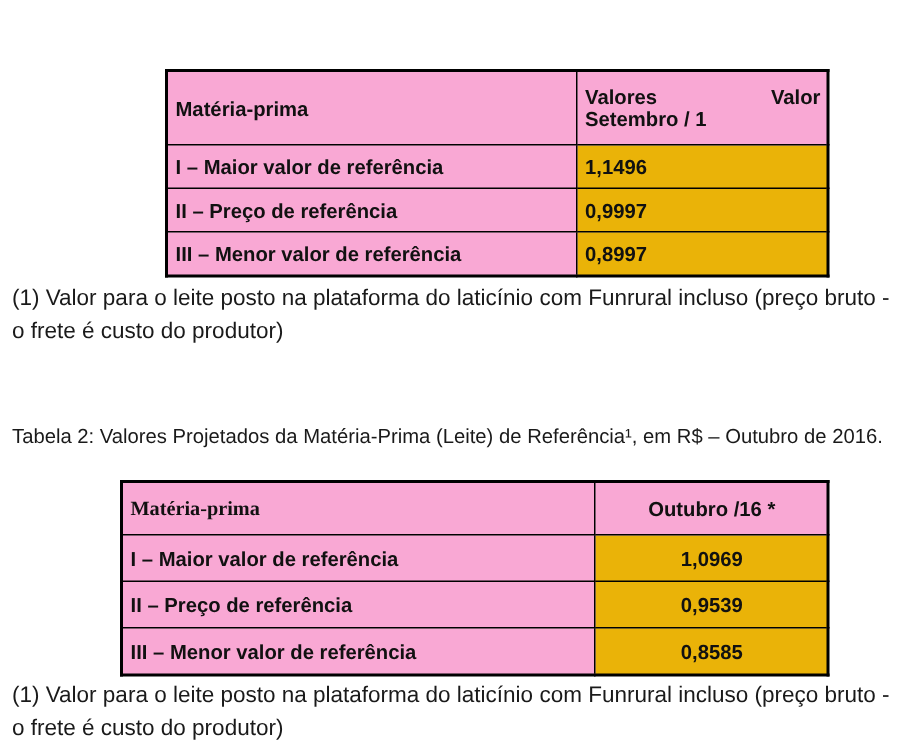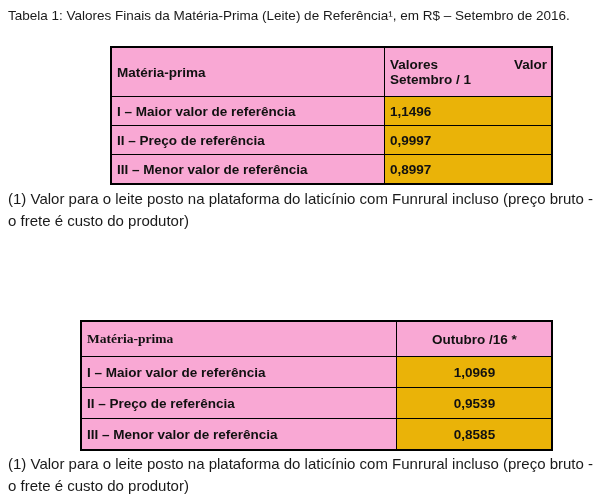--- a/index.html
+++ b/index.html
@@ -29,21 +29,20 @@
   .title1{top:8px;}
   .title2{top:283px;}
   .fn1{top:188px;}
   .fn2{top:453px;}
 </style>
 </head>
 <body>
 
 <div class="page">
 
-  <div class="doc-title title1">Tabela 1: Valores Finais da Matéria-Prima (Leite) de Referência¹, em R$ – Setembro de 2016.</div>
 
   <table class="ref t1">
     <tbody>
         <tr class="hdr">
       <td class="c1 cell-green">Matéria-prima</td>
       <td class="c2 cell-green hdr1-right">
         <div class="hdr-line1">
           <span>Valores</span>
           <span>Valor</span>
         </div>
@@ -60,20 +59,21 @@
     </tr>
     <tr>
       <td class="c1 cell-green">III – Menor valor de referência</td>
       <td class="c2 cell-yellow">0,8997</td>
     </tr>
   </tbody>
     </table>
 
   <div class="footnote fn1">(1) Valor para o leite posto na plataforma do laticínio com Funrural incluso (preço bruto - o frete é custo do produtor)</div>
 
+  <div class="doc-title title2">Tabela 2: Valores Projetados da Matéria-Prima (Leite) de Referência¹, em R$ – Outubro de 2016.</div>
 
   <table class="ref t2">
     <tbody>
         <tr class="hdr">
       <td class="c1 cell-green serif-head">Matéria-prima</td>
       <td class="c2 cell-green">Outubro /16 *</td>
     </tr>
     <tr>
       <td class="c1 cell-green">I – Maior valor de referência</td>
       <td class="c2 cell-yellow">1,0969</td>

